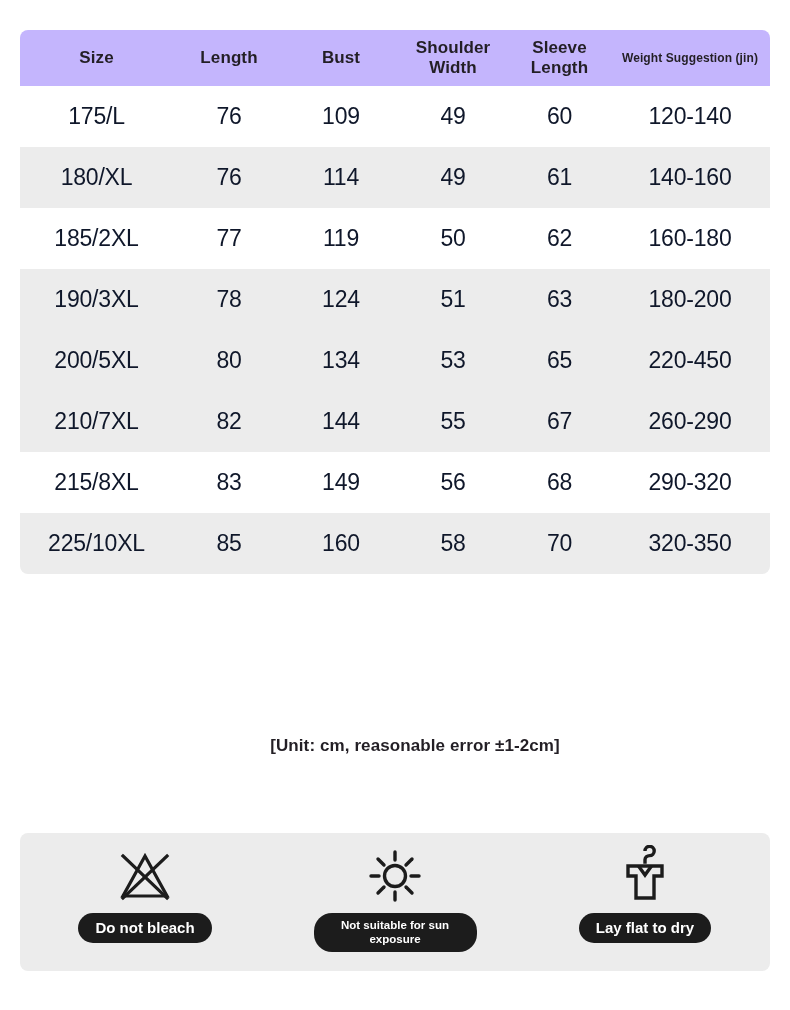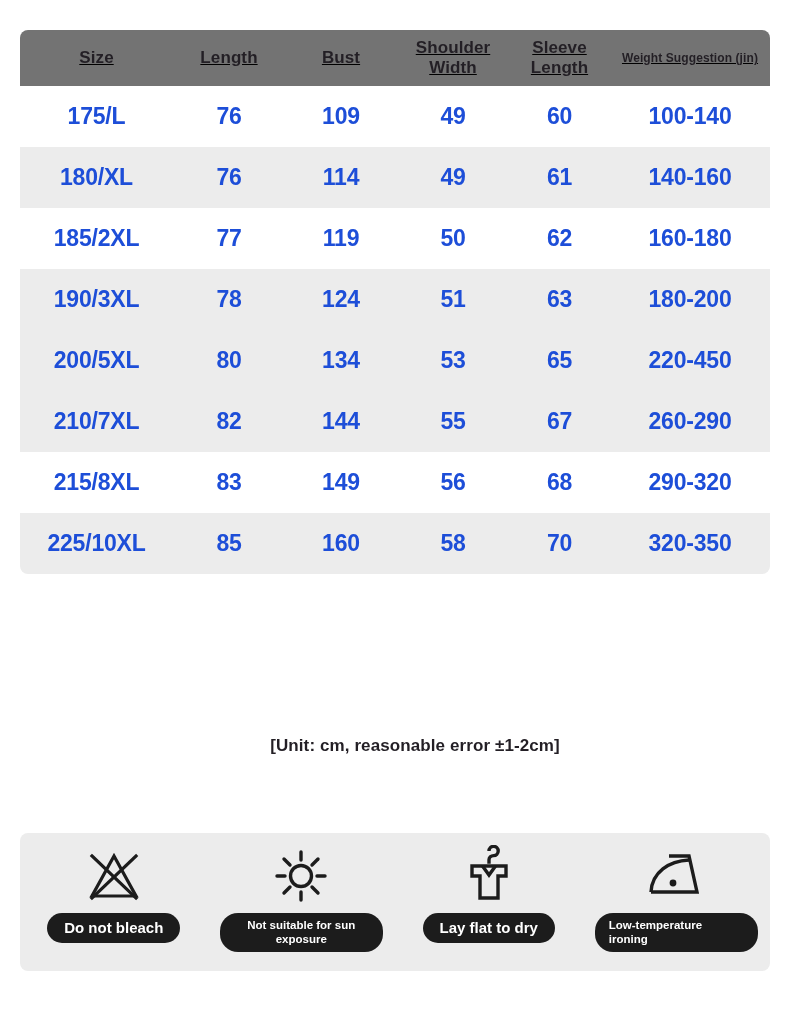--- a/index.html
+++ b/index.html
@@ -25,22 +25,21 @@
     table-layout: fixed;
   }
   .size-table th,
   .size-table td {
     padding: 0;
     text-align: center;
     vertical-align: middle;
   }
 
   thead tr {
-    background: #737373;
-    text-decoration: underline;
+    background: #c4b5fd;
   }
   thead th {
     height: 56px;
     font-size: 17px;
     font-weight: bold;
     color: #231f25;
     line-height: 1.18;
     letter-spacing: .1px;
   }
   thead th:first-child {
@@ -54,22 +53,22 @@
   tbody tr {
     height: 61px;
   }
   tbody tr.odd  { background: #ffffff; }
   tbody tr.even { background: #ececec; }
   tbody tr:last-child td:first-child { border-bottom-left-radius: 8px; }
   tbody tr:last-child td:last-child  { border-bottom-right-radius: 8px; }
 
   tbody td {
     font-size: 23px;
-    font-weight: 700;
-    color: #1d4ed8;
+    font-weight: 400;
+    color: #0f172a;
     font-stretch: condensed;
     letter-spacing: -.2px;
   }
   tbody td.size-cell { font-size: 23px; }
 
   
   .unit-note {
     position: absolute;
     left: 0;
     top: 736px;
@@ -152,21 +151,21 @@
       <th>Weight Suggestion (jin)</th>
     </tr>
   </thead>
   <tbody id="table-body">
       <tr class="odd">
         <td class="size-cell">175/L</td>
         <td>76</td>
         <td>109</td>
         <td>49</td>
         <td>60</td>
-        <td>100-140</td>
+        <td>120-140</td>
       </tr>
       <tr class="even">
         <td class="size-cell">180/XL</td>
         <td>76</td>
         <td>114</td>
         <td>49</td>
         <td>61</td>
         <td>140-160</td>
       </tr>
       <tr class="odd">
@@ -256,24 +255,14 @@
     <div class="care-icon">
       <svg width="58" height="62" viewBox="0 0 58 62" fill="none" stroke="#1c1c1c" stroke-width="3.4" stroke-linejoin="miter" stroke-linecap="butt">
         <path d="M29 6 a4.6 4.6 0 1 1 4.6 4.6 c-2.6 0-4.6 1.8-4.6 4.2 v4"></path>
         <path d="M12 21 H46 V31 H38 V53 H20 V31 H12 Z"></path>
         <path d="M22.5 21 L29 30 L35.5 21"></path>
       </svg>
     </div>
     <div class="care-pill">Lay flat to dry</div>
   </div>
 
-  <div class="care-item">
-    <div class="care-icon">
-      <svg width="66" height="56" viewBox="0 0 66 56" fill="none" stroke="#1c1c1c" stroke-width="3.4" stroke-linejoin="miter" stroke-linecap="butt">
-        <path d="M8 44 H54 L46 8 H26"></path>
-        <path d="M8 44 C9 24 26 13 46 12"></path>
-        <circle cx="30" cy="35" r="3.4" fill="#1c1c1c" stroke="none"></circle>
-      </svg>
-    </div>
-    <div class="care-pill two-line left">Low-temperature ironing</div>
-  </div>
 
 </div>
 
 </body></html>

